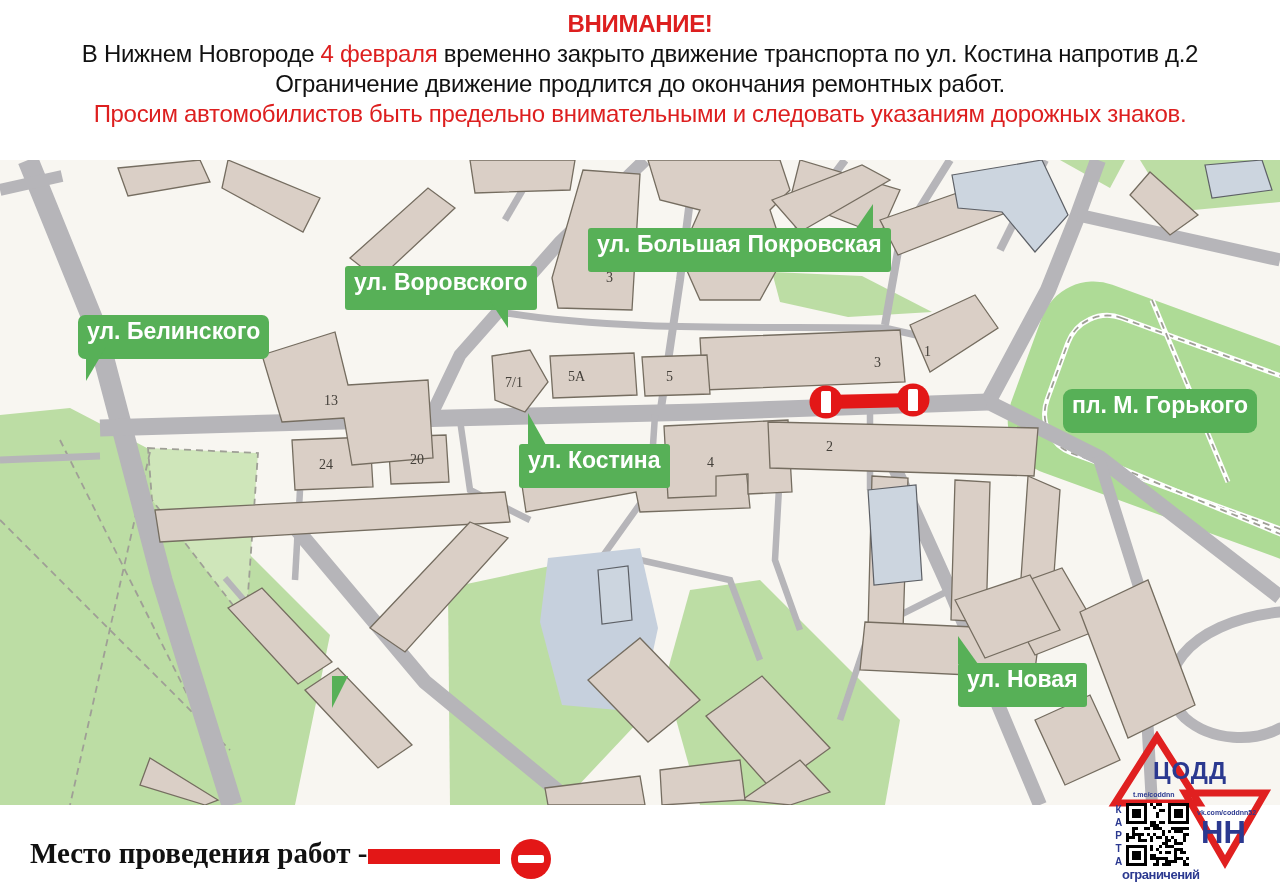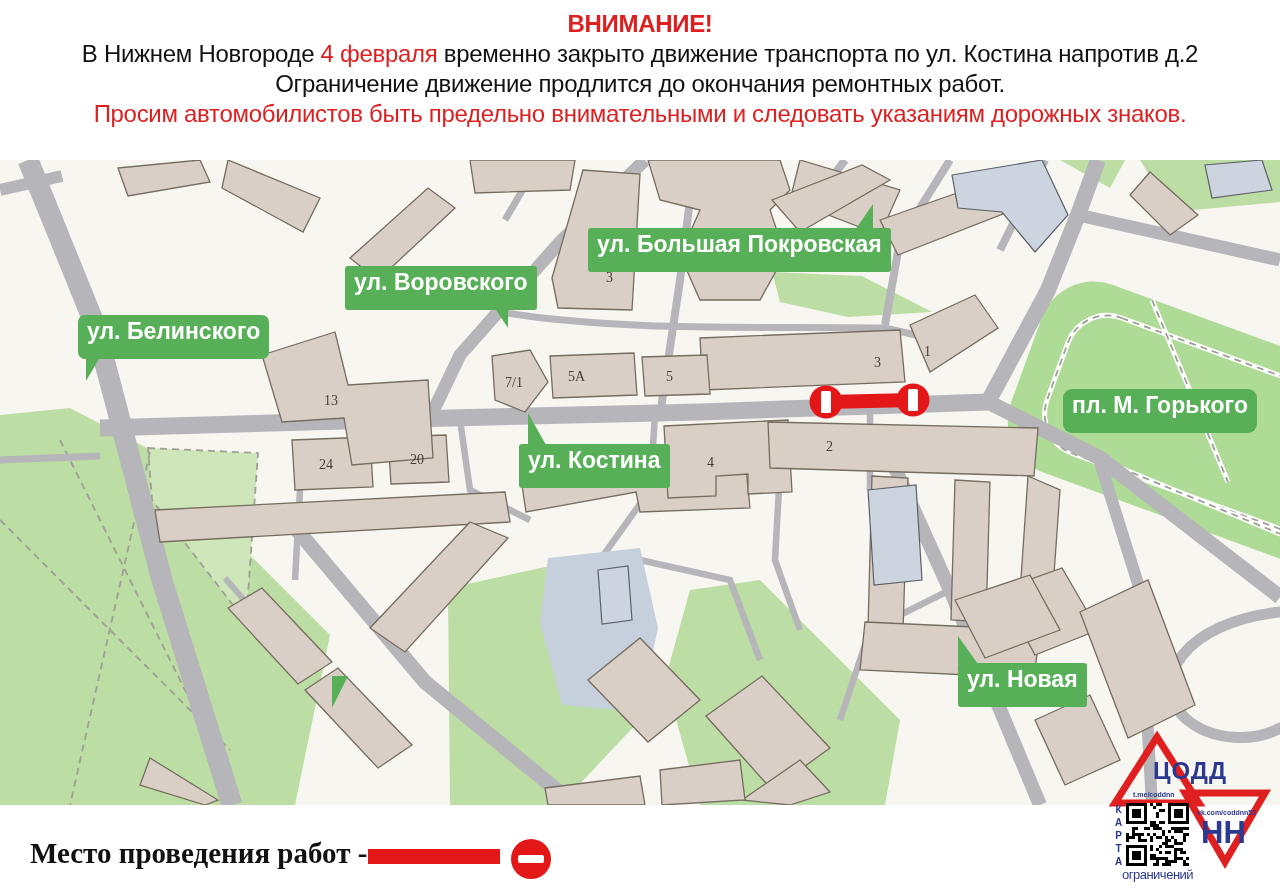--- a/index.html
+++ b/index.html
@@ -42,21 +42,21 @@
   
   .logo{position:absolute;left:1093px;top:731px;width:190px;height:157px;}
   .logo svg{position:absolute;left:0;top:0;}
   .logo .org{position:absolute;left:57px;top:26px;width:80px;text-align:center;
              color:var(--blue);font-weight:bold;font-size:24px;letter-spacing:1px;}
   .logo .reg{position:absolute;left:108px;top:84px;color:var(--blue);font-weight:bold;font-size:31px;}
   .logo .tiny{position:absolute;color:var(--blue);font-size:7px;font-weight:bold;}
   .logo .qr{position:absolute;left:33px;top:72px;width:63px;height:63px;background:#fff;}
   .logo .karta{position:absolute;left:20px;top:73px;color:var(--blue);font-weight:bold;font-size:10px;
                writing-mode:vertical-lr;text-orientation:upright;letter-spacing:2px;}
-  .logo .ogr{position:absolute;left:29px;top:136px;color:var(--blue);font-weight:normal;font-size:13px;
+  .logo .ogr{position:absolute;left:29px;top:136px;color:var(--blue);font-weight:bold;font-size:13px;
              letter-spacing:-0.5px;}
 </style>
 </head>
 <body>
 
 <div class="hdr">
   <div class="l1">ВНИМАНИЕ!</div>
   <div><span>В Нижнем Новгороде</span> <span class="red">4 февраля</span> <span>временно закрыто движение транспорта по ул. Костина напротив д.2</span></div>
   <div>Ограничение движение продлится до окончания ремонтных работ.</div>
   <div class="red">Просим автомобилистов быть предельно внимательными и следовать указаниям дорожных знаков.</div>

